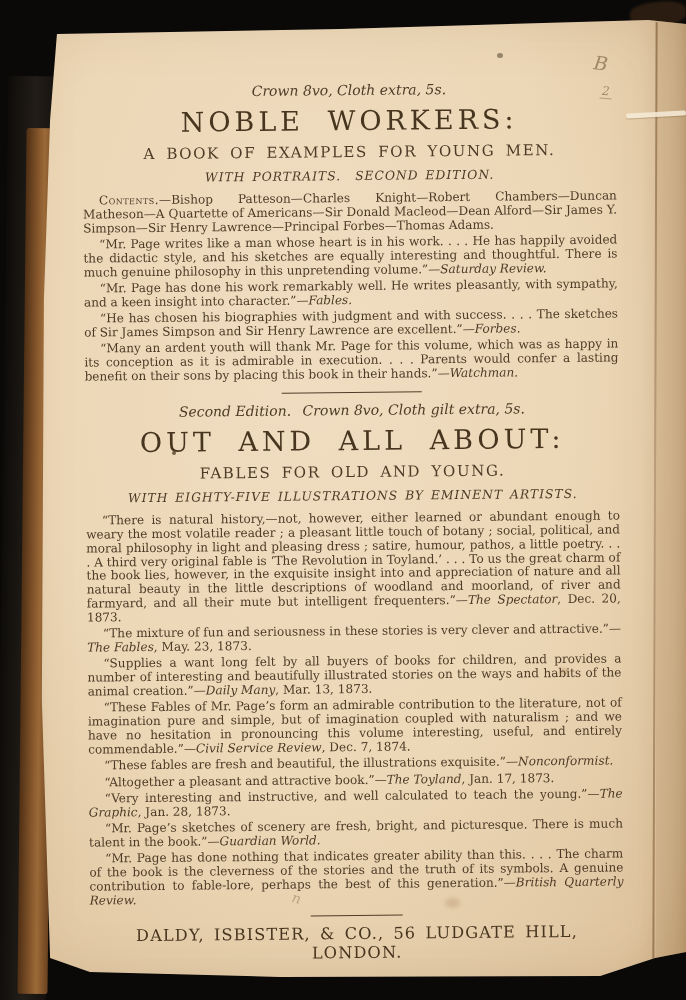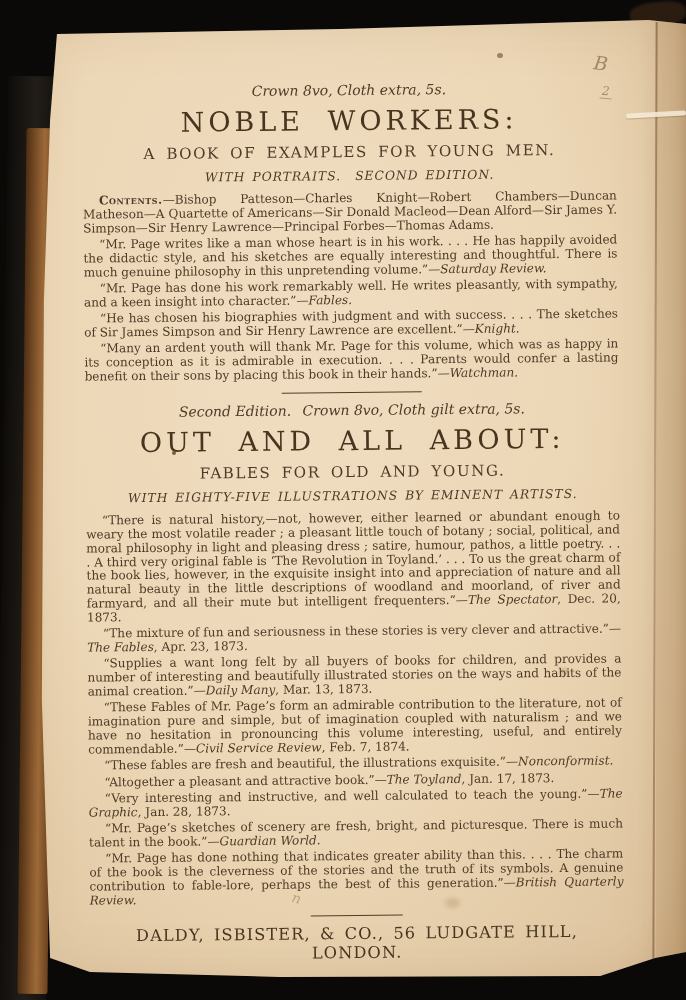--- a/index.html
+++ b/index.html
@@ -36,21 +36,21 @@
   .stain3{position:absolute;left:560px;top:668px;width:9px;height:7px;border-radius:50%;background:rgba(160,110,55,.25);filter:blur(1px);}
   .squiggle{position:absolute;left:292px;top:890px;font-size:14px;font-style:italic;color:rgba(140,115,85,.5);transform:rotate(14deg);}
   
   .content{position:absolute;left:86px;top:82px;width:534px;color:#4e3b27;transform:rotate(-.55deg);}
   .center{text-align:center;}
   .format-line{font-style:italic;font-size:14px;margin:0 0 7px;}
   .book-title{font-size:27px;font-weight:normal;letter-spacing:4px;word-spacing:11px;margin:0 0 7px;color:#47351f;}
   .book-subtitle{font-size:15px;letter-spacing:1.6px;word-spacing:4px;margin:0 0 8px;}
   .edition-line{font-style:italic;font-size:12.3px;letter-spacing:1px;word-spacing:2px;margin:0 0 9px;}
   p.body{font-size:12.1px;line-height:1.145;text-align:justify;text-indent:16px;margin:0 0 2.5px;}
-  p.body .sc{font-variant:small-caps;letter-spacing:.5px;font-weight:bold;}
+  p.body .sc{font-variant:small-caps;letter-spacing:.5px;}
   .src{font-style:italic;}
   .rule{border:0;border-top:1.5px solid #503d28;width:140px;margin:10px auto 9px;}
   .rule2{width:92px;margin:9px auto 8px;}
   .publisher{font-size:16.2px;letter-spacing:1.1px;word-spacing:3px;margin:2px 0 0;color:#47351f;}
 </style>
 </head>
 <body>
 
 <div class="scene">
   <div class="cover-strip"></div>
@@ -76,36 +76,36 @@
       <section>
         <div class="center format-line">Crown 8vo, Cloth extra, 5s.</div>
         <h1 class="center book-title">NOBLE WORKERS:</h1>
         <div class="center book-subtitle">A BOOK OF EXAMPLES FOR YOUNG MEN.</div>
         <div class="center edition-line">WITH PORTRAITS.  SECOND EDITION.</div>
 
         <p class="body"><span class="sc">Contents.</span><span>—Bishop Patteson—Charles Knight—Robert Chambers—Duncan Matheson—A Quartette of Americans—Sir Donald Macleod—Dean Alford—Sir James Y. Simpson—Sir Henry Lawrence—Principal Forbes—Thomas Adams.</span></p>
 
         <p class="body"><span>“Mr. Page writes like a man whose heart is in his work. . . . He has happily avoided the didactic style, and his sketches are equally interesting and thoughtful. There is much genuine philosophy in this unpretending volume.”—</span><span class="src">Saturday Review.</span><span></span></p>
         <p class="body"><span>“Mr. Page has done his work remarkably well. He writes pleasantly, with sympathy, and a keen insight into character.”—</span><span class="src">Fables.</span><span></span></p>
-        <p class="body"><span>“He has chosen his biographies with judgment and with success. . . . The sketches of Sir James Simpson and Sir Henry Lawrence are excellent.”—</span><span class="src">Knight.</span><span></span></p>
+        <p class="body"><span>“He has chosen his biographies with judgment and with success. . . . The sketches of Sir James Simpson and Sir Henry Lawrence are excellent.”—</span><span class="src">Forbes.</span><span></span></p>
         <p class="body"><span>“Many an ardent youth will thank Mr. Page for this volume, which was as happy in its conception as it is admirable in execution. . . . Parents would confer a lasting benefit on their sons by placing this book in their hands.”—</span><span class="src">Watchman.</span><span></span></p>
       </section>
 
       <hr class="rule">
 
       <section>
         <div class="center format-line">Second Edition.  Crown 8vo, Cloth gilt extra, 5s.</div>
         <h1 class="center book-title">OUT AND ALL ABOUT:</h1>
         <div class="center book-subtitle">FABLES FOR OLD AND YOUNG.</div>
         <div class="center edition-line">WITH EIGHTY-FIVE ILLUSTRATIONS BY EMINENT ARTISTS.</div>
 
         <p class="body"><span>“There is natural history,—not, however, either learned or abundant enough to weary the most volatile reader ; a pleasant little touch of botany ; social, political, and moral philosophy in light and pleasing dress ; satire, humour, pathos, a little poetry. . . . A third very original fable is ‘The Revolution in Toyland.’ . . . To us the great charm of the book lies, however, in the exquisite insight into and appreciation of nature and all natural beauty in the little descriptions of woodland and moorland, of river and farmyard, and all their mute but intelligent frequenters.”—</span><span class="src">The Spectator</span><span>, Dec. 20, 1873.</span></p>
-        <p class="body"><span>“The mixture of fun and seriousness in these stories is very clever and attractive.”—</span><span class="src">The Fables</span><span>, Apr. 23, 1873.</span></p>
+        <p class="body"><span>“The mixture of fun and seriousness in these stories is very clever and attractive.”—</span><span class="src">The Fables</span><span>, May. 23, 1873.</span></p>
         <p class="body"><span>“Supplies a want long felt by all buyers of books for children, and provides a number of interesting and beautifully illustrated stories on the ways and habits of the animal creation.”—</span><span class="src">Daily Many</span><span>, Mar. 13, 1873.</span></p>
-        <p class="body"><span>“These Fables of Mr. Page’s form an admirable contribution to the literature, not of imagination pure and simple, but of imagination coupled with naturalism ; and we have no hesitation in pronouncing this volume interesting, useful, and entirely commendable.”—</span><span class="src">Civil Service Review</span><span>, Feb. 7, 1874.</span></p>
+        <p class="body"><span>“These Fables of Mr. Page’s form an admirable contribution to the literature, not of imagination pure and simple, but of imagination coupled with naturalism ; and we have no hesitation in pronouncing this volume interesting, useful, and entirely commendable.”—</span><span class="src">Civil Service Review</span><span>, Dec. 7, 1874.</span></p>
         <p class="body"><span>“These fables are fresh and beautiful, the illustrations exquisite.”—</span><span class="src">Nonconformist.</span><span></span></p>
         <p class="body"><span>“Altogether a pleasant and attractive book.”—</span><span class="src">The Toyland</span><span>, Jan. 17, 1873.</span></p>
         <p class="body"><span>“Very interesting and instructive, and well calculated to teach the young.”—</span><span class="src">The Graphic</span><span>, Jan. 28, 1873.</span></p>
         <p class="body"><span>“Mr. Page’s sketches of scenery are fresh, bright, and picturesque. There is much talent in the book.”—</span><span class="src">Guardian World.</span><span></span></p>
         <p class="body"><span>“Mr. Page has done nothing that indicates greater ability than this. . . . The charm of the book is the cleverness of the stories and the truth of its symbols. A genuine contribution to fable-lore, perhaps the best of this generation.”—</span><span class="src">British Quarterly Review.</span><span></span></p>
       </section>
 
       <hr class="rule rule2">
 
       <div class="center publisher">DALDY, ISBISTER, &amp; CO., 56 LUDGATE HILL, LONDON.</div>

